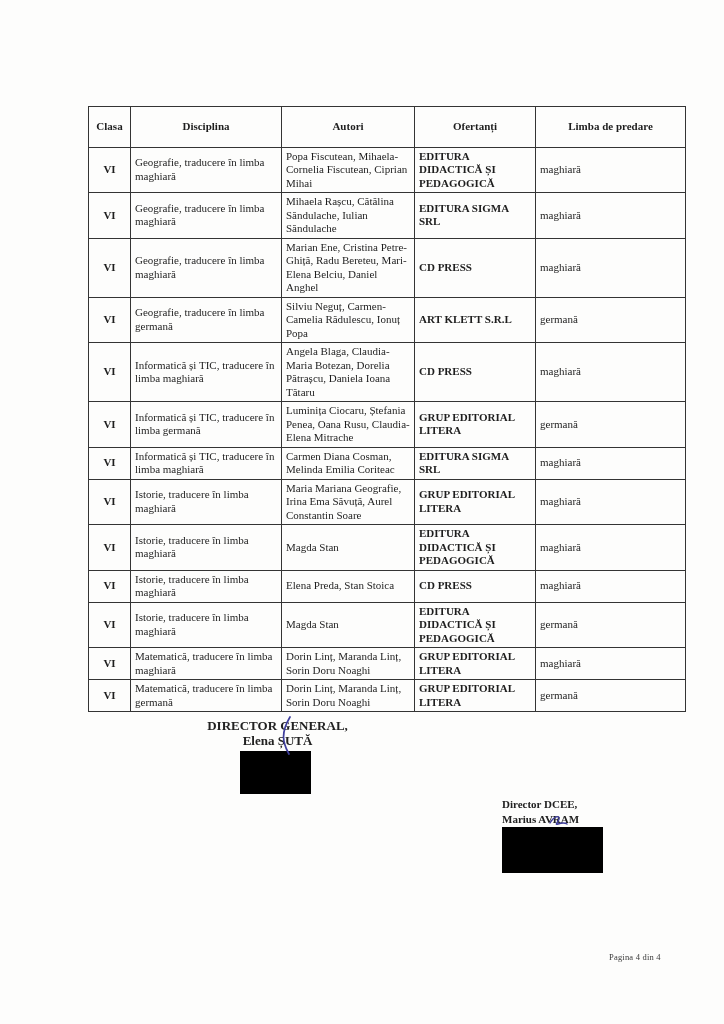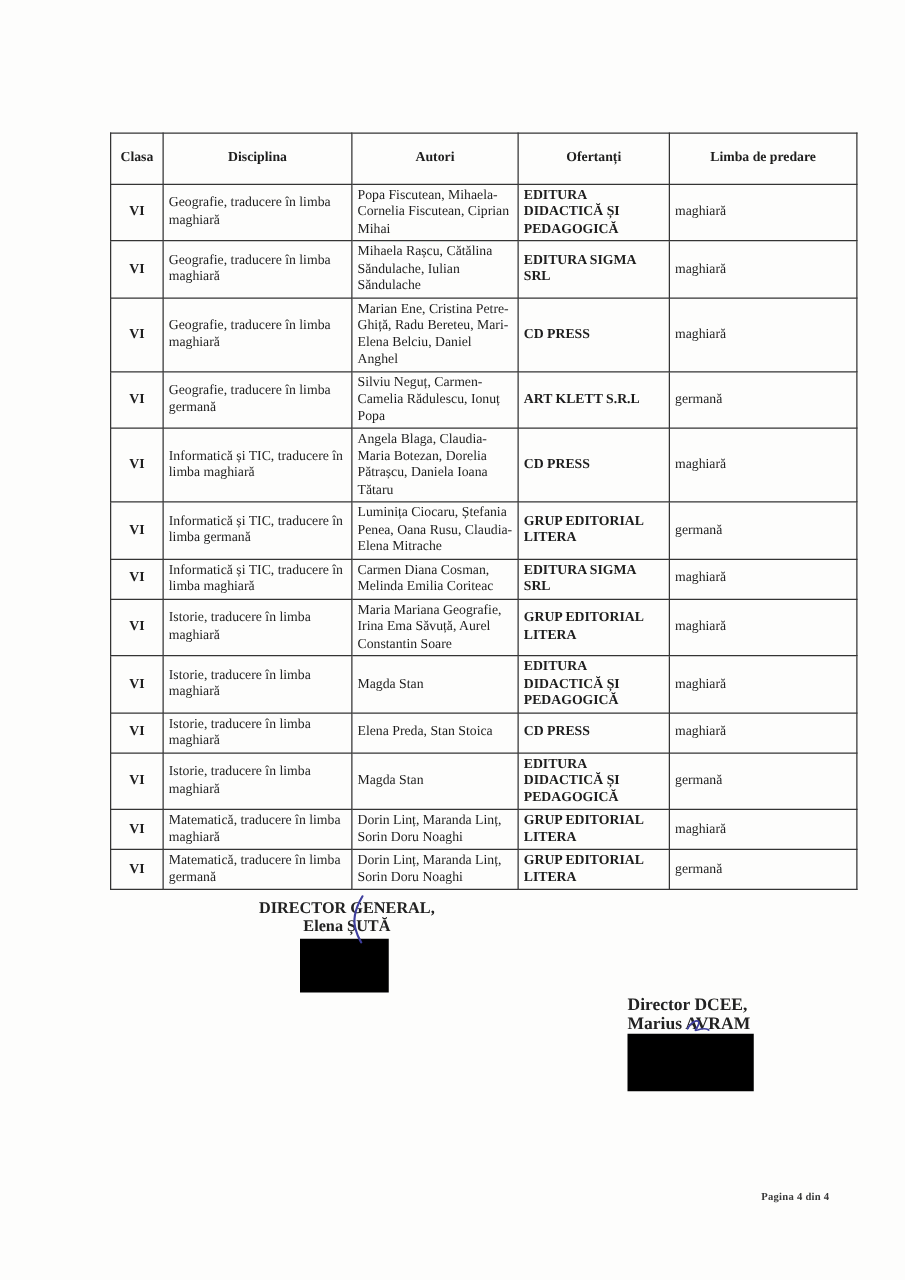--- a/index.html
+++ b/index.html
@@ -38,33 +38,33 @@
   .col-ofertanti{width:116px;font-weight:bold;}
   .col-limba{width:145px;}
   
   .sig-general{
     position:absolute;left:190px;top:718px;width:175px;
     text-align:center;font-weight:bold;font-size:13px;line-height:15px;
     color:#222;
   }
   .sig-dcee{
     position:absolute;left:502px;top:797px;width:160px;
-    text-align:left;font-weight:bold;font-size:14px;line-height:15px;
+    text-align:left;font-weight:bold;font-size:11px;line-height:15px;
     color:#222;
   }
   .redaction{position:absolute;background:#000;}
   .redaction-1{left:240px;top:751px;width:71px;height:43px;}
   .redaction-2{left:502px;top:827px;width:101px;height:46px;}
   .ink{position:absolute;}
   .ink-1{left:276px;top:715px;width:22px;height:40px;}
   .ink-2{left:546px;top:813px;width:26px;height:16px;}
   
   .page-number{
     position:absolute;left:609px;top:952px;
-    font-size:8.5px;font-weight:bold;color:#3a3a3a;
+    font-size:8.5px;font-weight:normal;color:#3a3a3a;
     letter-spacing:0.2px;
   }
 </style>
 </head>
 <body>
 
 <div class="page">
 
   <table class="doc-table">
     <thead>

